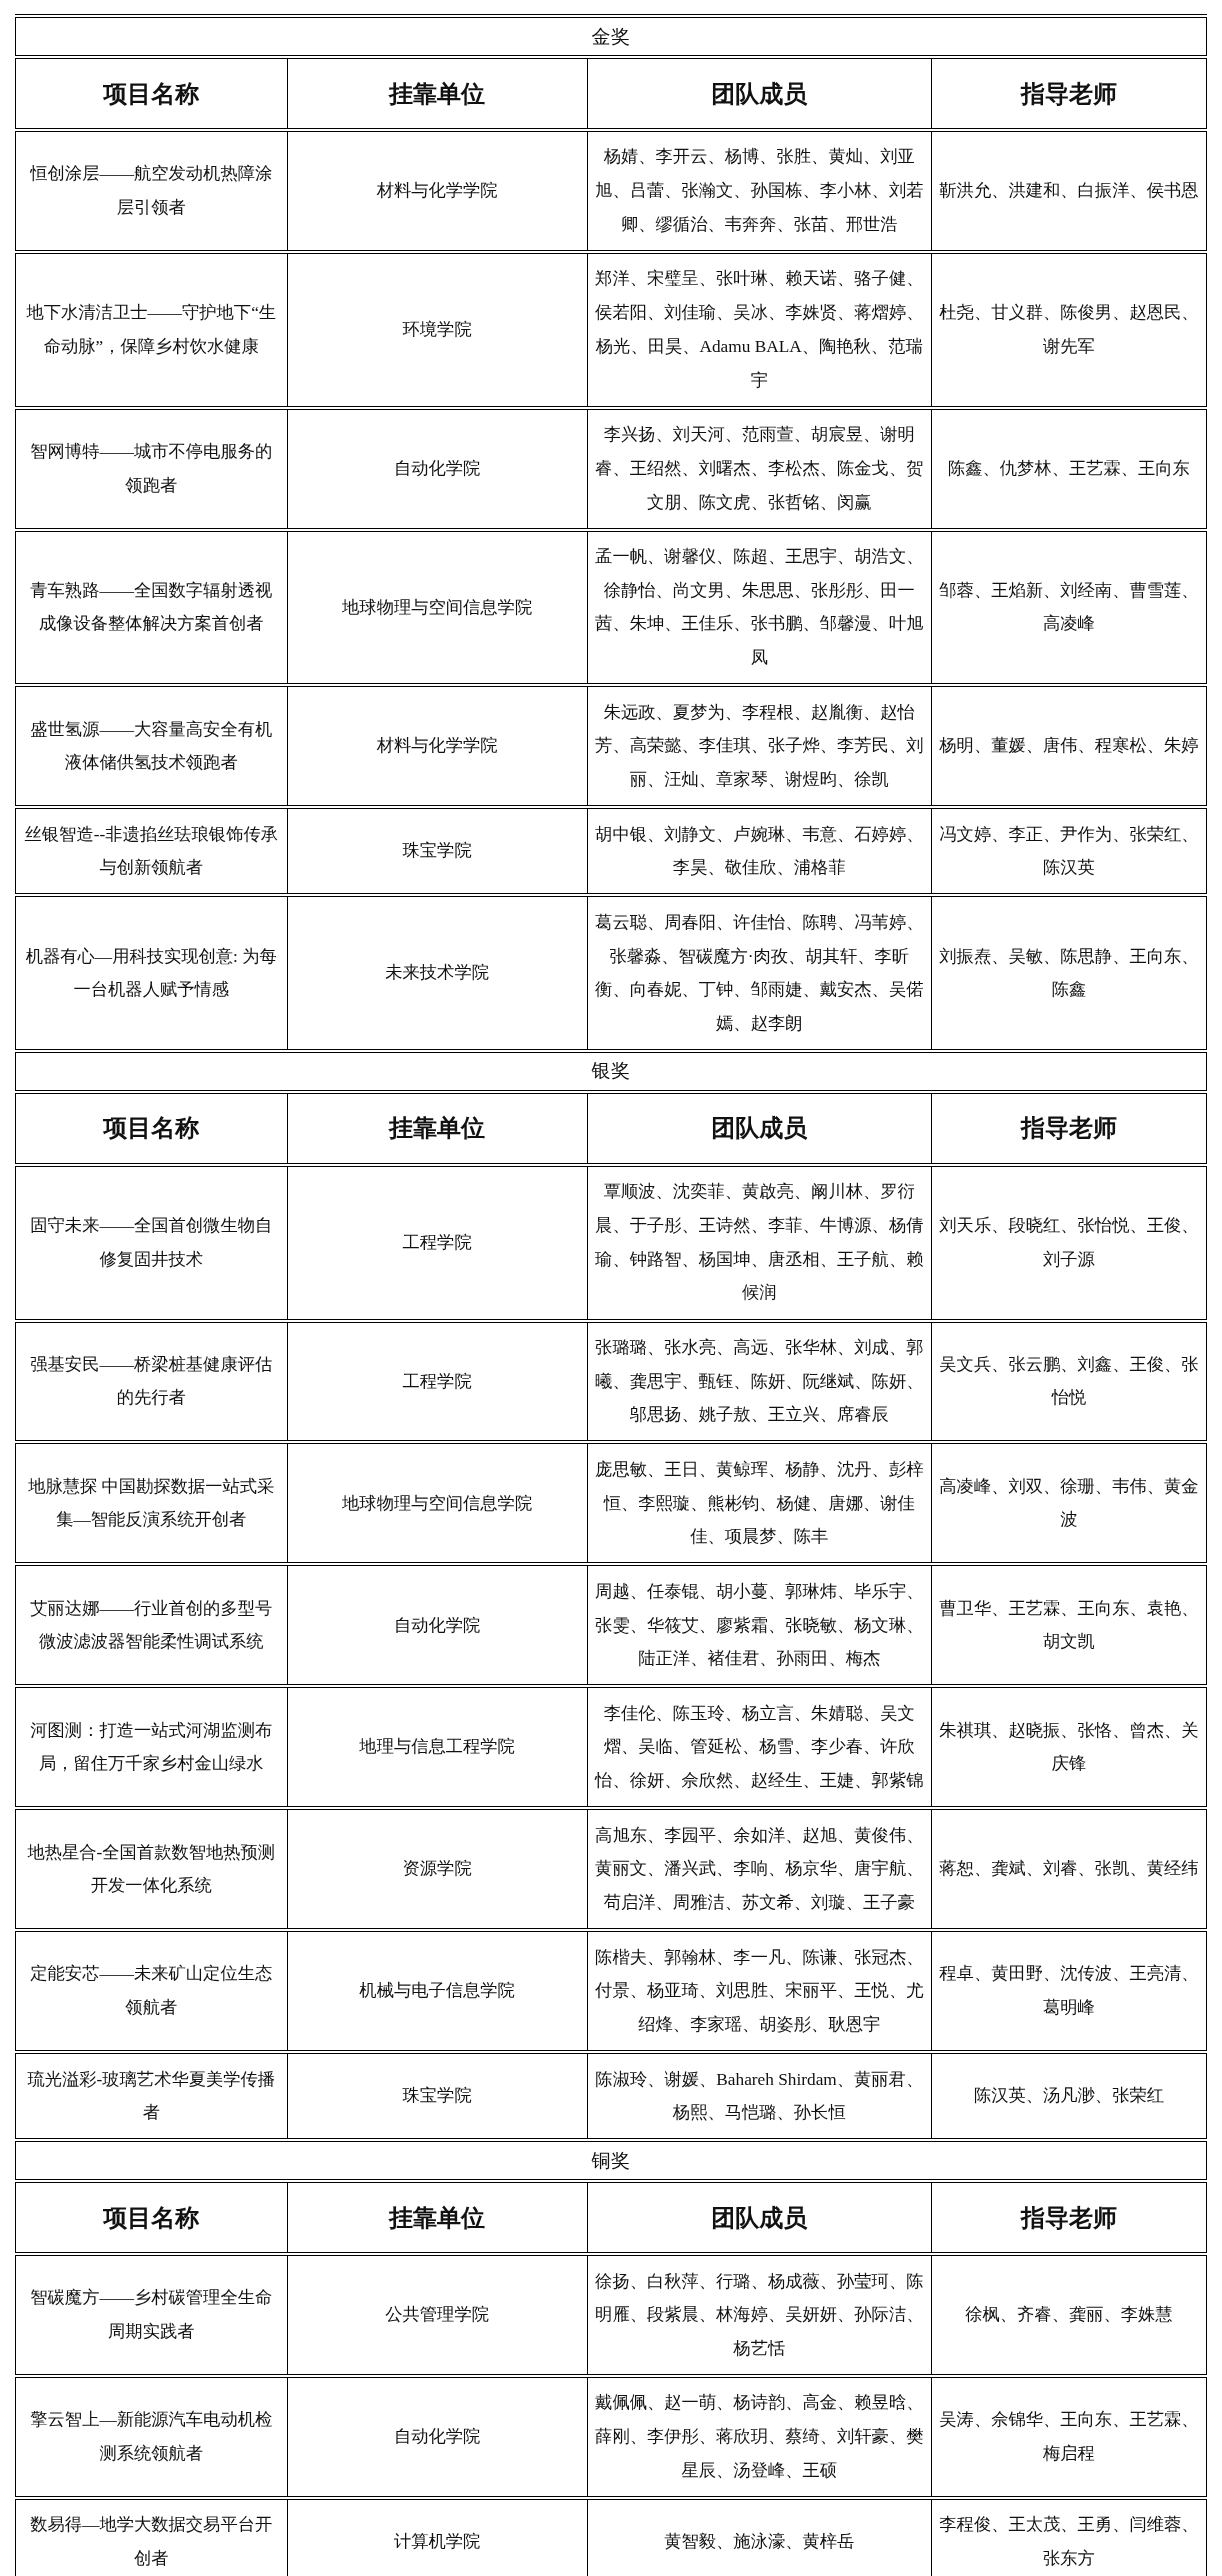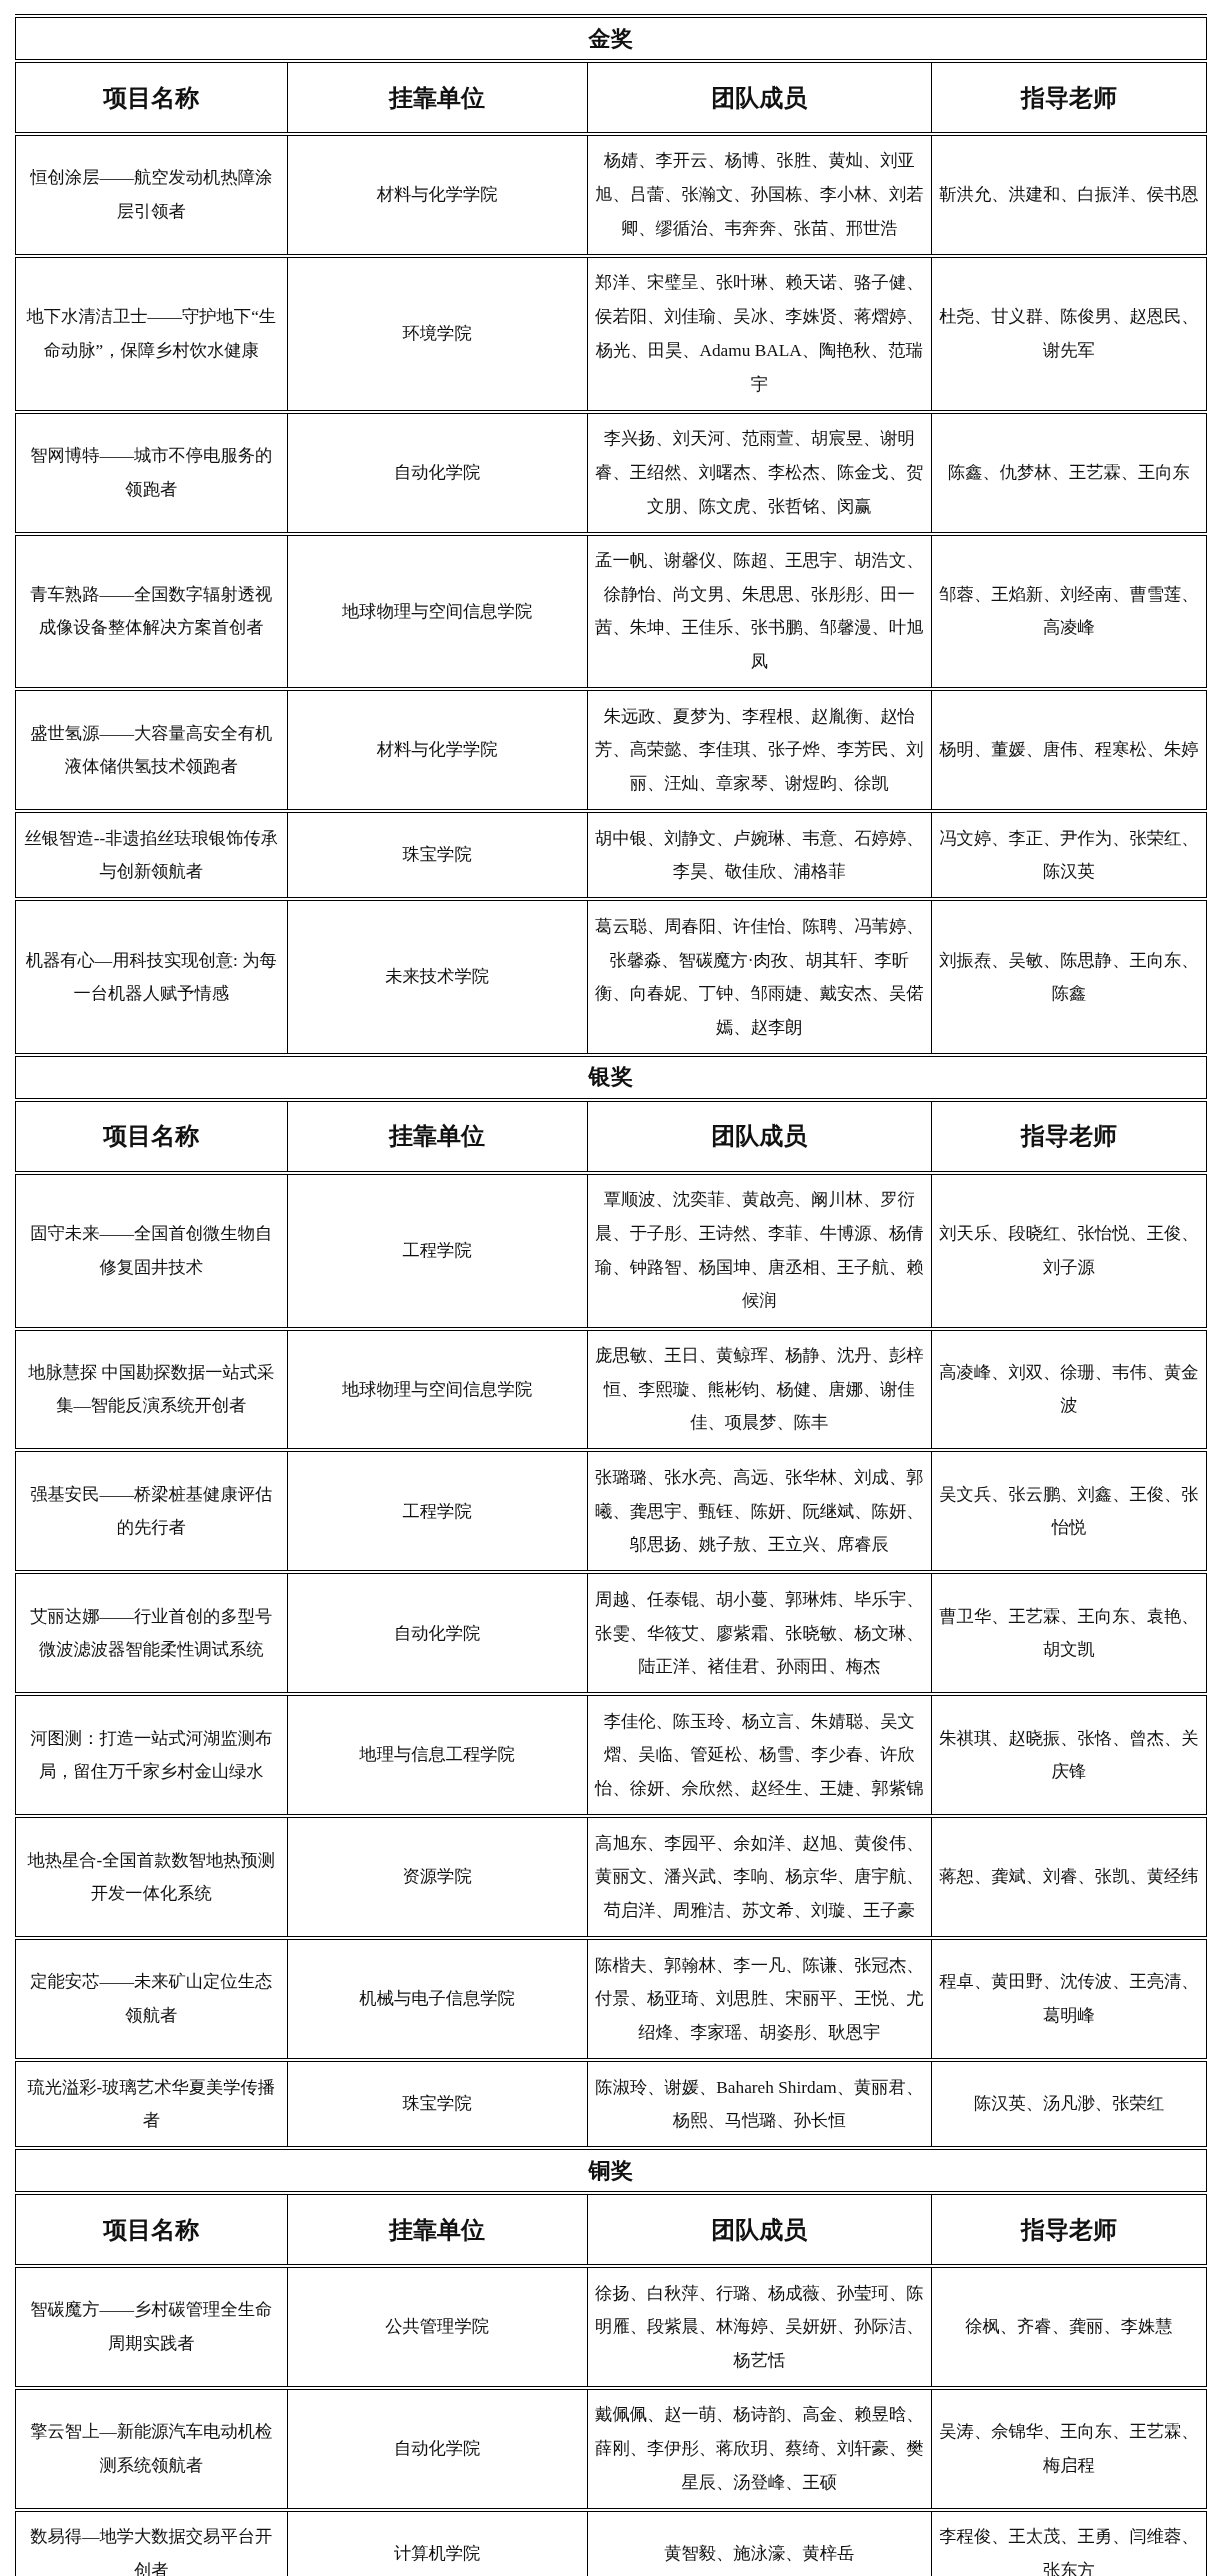--- a/index.html
+++ b/index.html
@@ -25,22 +25,22 @@
   table.awards-table th {
     border-left: 1.2px solid #000;
     border-right: 1.2px solid #000;
     border-top: 4.2px double #000;
     border-bottom: 4.2px double #000;
     vertical-align: middle;
     text-align: center;
     word-break: break-word;
   }
   tr.award-row td {
-    font-size: 22px;
-    font-weight: bold;
+    font-size: 19px;
+    font-weight: normal;
     padding: 5.4px 2.4px;
     letter-spacing: 0.6px;
   }
   tr.header-row th {
     font-size: 24px;
     font-weight: bold;
     padding: 18.5px 2.4px;
   }
   tr.data-row td {
     font-size: 17.3px;
@@ -121,30 +121,30 @@
           <th>团队成员</th>
           <th>指导老师</th>
         </tr>
         <tr class="data-row">
           <td class="cell-project">固守未来——全国首创微生物自修复固井技术</td>
           <td class="cell-unit">工程学院</td>
           <td class="cell-members">覃顺波、沈奕菲、黄啟亮、阚川林、罗衍晨、于子彤、王诗然、李菲、牛博源、杨倩瑜、钟路智、杨国坤、唐丞相、王子航、赖候润</td>
           <td class="cell-advisors">刘天乐、段晓红、张怡悦、王俊、刘子源</td>
         </tr>
         <tr class="data-row">
+          <td class="cell-project">强基安民——桥梁桩基健康评估的先行者</td>
+          <td class="cell-unit">工程学院</td>
+          <td class="cell-members">张璐璐、张水亮、高远、张华林、刘成、郭曦、龚思宇、甄钰、陈妍、阮继斌、陈妍、邬思扬、姚子敖、王立兴、席睿辰</td>
+          <td class="cell-advisors">吴文兵、张云鹏、刘鑫、王俊、张怡悦</td>
+        </tr>
+        <tr class="data-row">
           <td class="cell-project">地脉慧探 中国勘探数据一站式采集—智能反演系统开创者</td>
           <td class="cell-unit">地球物理与空间信息学院</td>
           <td class="cell-members">庞思敏、王日、黄鲸珲、杨静、沈丹、彭梓恒、李熙璇、熊彬钧、杨健、唐娜、谢佳佳、项晨梦、陈丰</td>
           <td class="cell-advisors">高凌峰、刘双、徐珊、韦伟、黄金波</td>
-        </tr>
-        <tr class="data-row">
-          <td class="cell-project">强基安民——桥梁桩基健康评估的先行者</td>
-          <td class="cell-unit">工程学院</td>
-          <td class="cell-members">张璐璐、张水亮、高远、张华林、刘成、郭曦、龚思宇、甄钰、陈妍、阮继斌、陈妍、邬思扬、姚子敖、王立兴、席睿辰</td>
-          <td class="cell-advisors">吴文兵、张云鹏、刘鑫、王俊、张怡悦</td>
         </tr>
         <tr class="data-row">
           <td class="cell-project">艾丽达娜——行业首创的多型号微波滤波器智能柔性调试系统</td>
           <td class="cell-unit">自动化学院</td>
           <td class="cell-members">周越、任泰锟、胡小蔓、郭琳炜、毕乐宇、张雯、华筱艾、廖紫霜、张晓敏、杨文琳、陆正洋、褚佳君、孙雨田、梅杰</td>
           <td class="cell-advisors">曹卫华、王艺霖、王向东、袁艳、胡文凯</td>
         </tr>
         <tr class="data-row">
           <td class="cell-project">河图测：打造一站式河湖监测布局，留住万千家乡村金山绿水</td>
           <td class="cell-unit">地理与信息工程学院</td>

